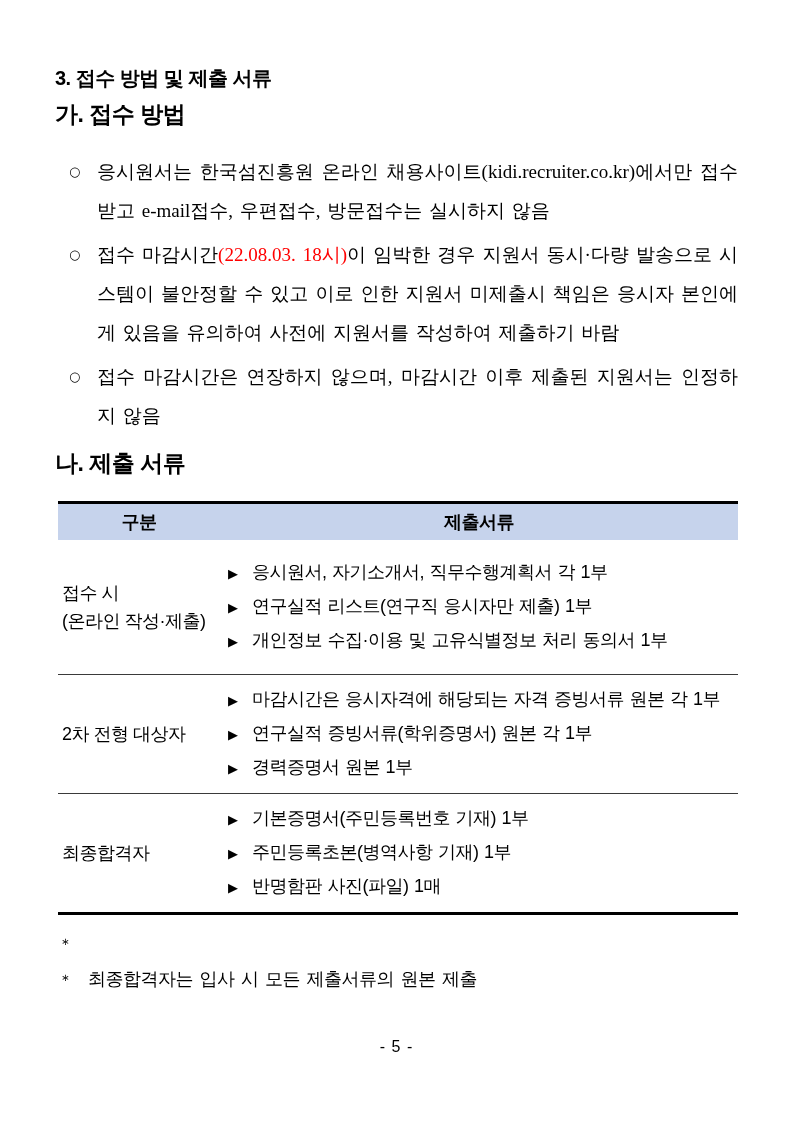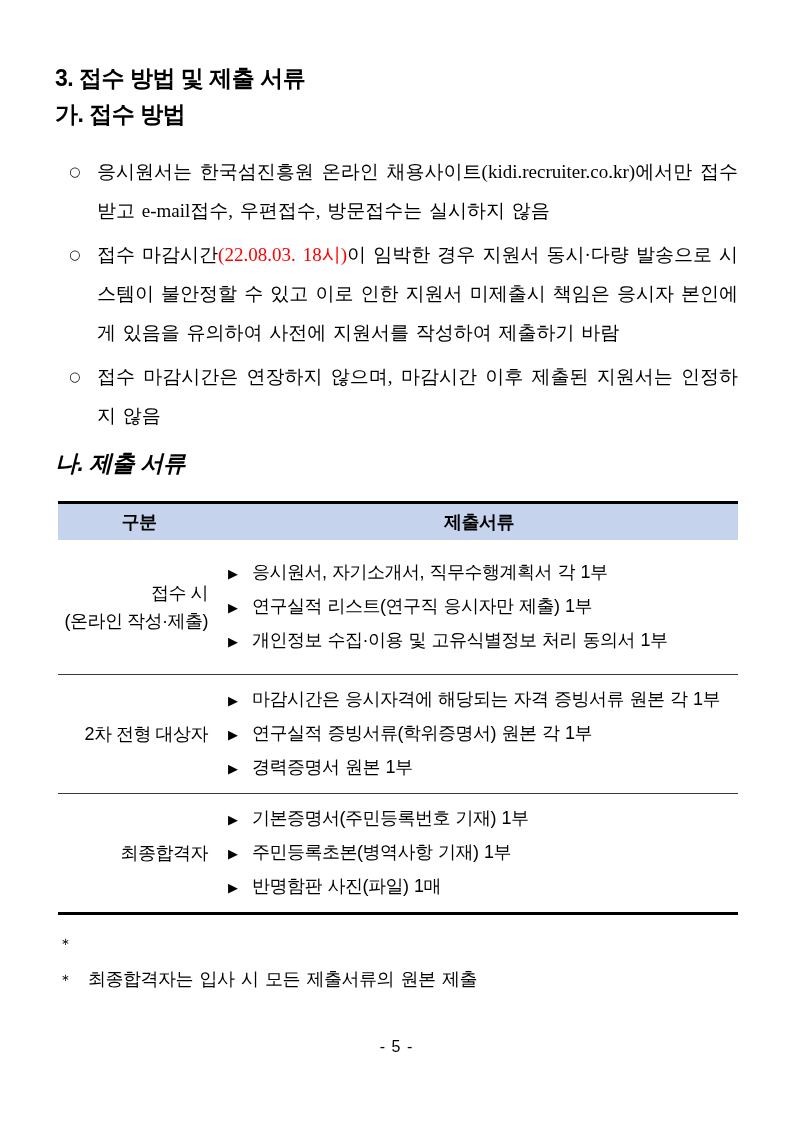--- a/index.html
+++ b/index.html
@@ -9,21 +9,21 @@
     width: 793px;
     height: 1121px;
     background: #ffffff;
     padding: 64px 55px 0 55px;
     overflow: hidden;
     font-family: "Liberation Serif", "DejaVu Serif", serif;
     color: #000000;
   }
   h1.sec-title {
     font-family: "Liberation Sans", "DejaVu Sans", sans-serif;
-    font-size: 23px;
+    font-size: 20px;
     font-weight: 800;
     letter-spacing: -0.5px;
     line-height: 28px;
     color: #000000;
   }
   h2.sub-title {
     font-family: "Liberation Sans", "DejaVu Sans", sans-serif;
     font-size: 23px;
     font-weight: 800;
     letter-spacing: -0.5px;
@@ -45,21 +45,21 @@
     margin-left: 14px;
     font-size: 13px;
     line-height: 39px;
     font-family: "DejaVu Sans", sans-serif;
   }
   .b-text {
     flex: 1 1 auto;
     text-align: justify;
   }
   .red { color: #ff0000; }
-  .sub-b-title { margin-top: 14px; font-style: italic; }
+  .sub-b-title { margin-top: 14px; }
 
   table.doc-table {
     border-collapse: collapse;
     table-layout: fixed;
     width: 680px;
     margin: 24px 0 0 3px;
     border-top: 3px solid #000000;
     border-bottom: 3px solid #000000;
     font-family: "Liberation Sans", "DejaVu Sans", sans-serif;
   }
@@ -74,21 +74,21 @@
     vertical-align: middle;
     letter-spacing: -0.5px;
     padding-left: 8px;
   }
   tbody tr { vertical-align: middle; }
   tbody tr:nth-child(1) { height: 135px; }
   tbody tr:nth-child(2) { height: 107px; }
   tbody tr:nth-child(3) { height: 108px; }
   tbody tr:not(:last-child) td { border-bottom: 1.5px solid #3a3a3a; }
   td.cat {
-    text-align: right;
+    text-align: left;
     font-size: 18px;
     letter-spacing: -0.5px;
     line-height: 28px;
     padding: 0 4px;
   }
   .cat-line2:empty { display: none; }
   td.docs { padding: 8px 6px 8px 16px; }
   .doc-item {
     display: flex;
     align-items: baseline;

